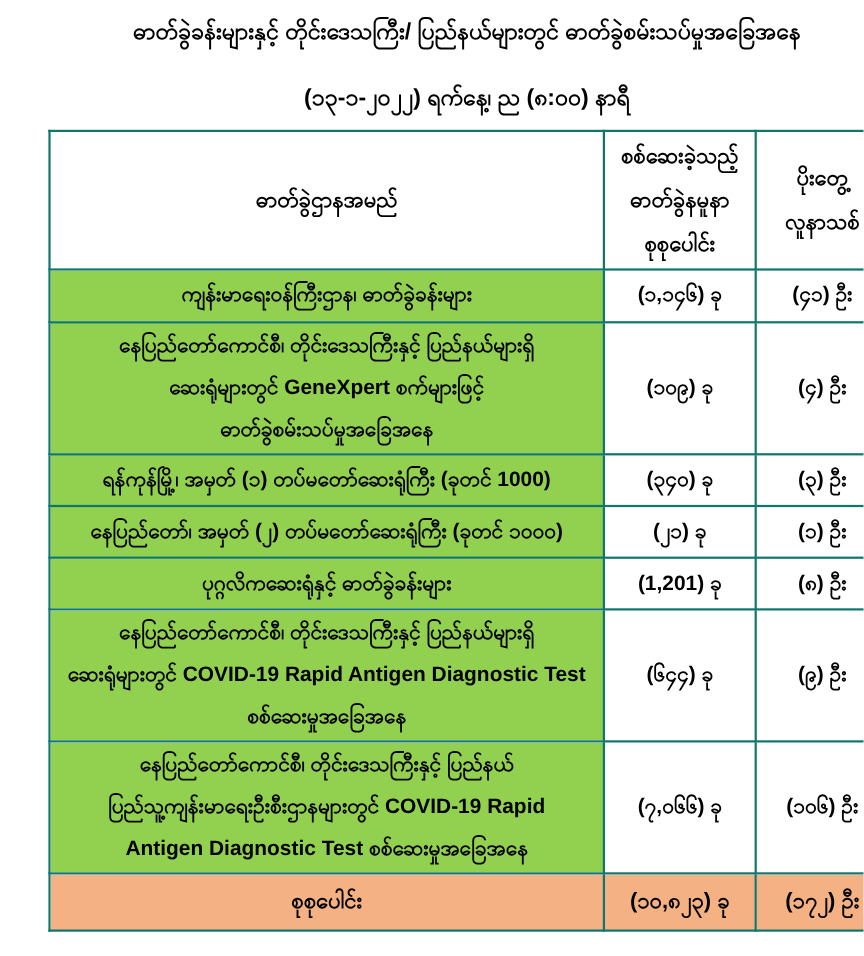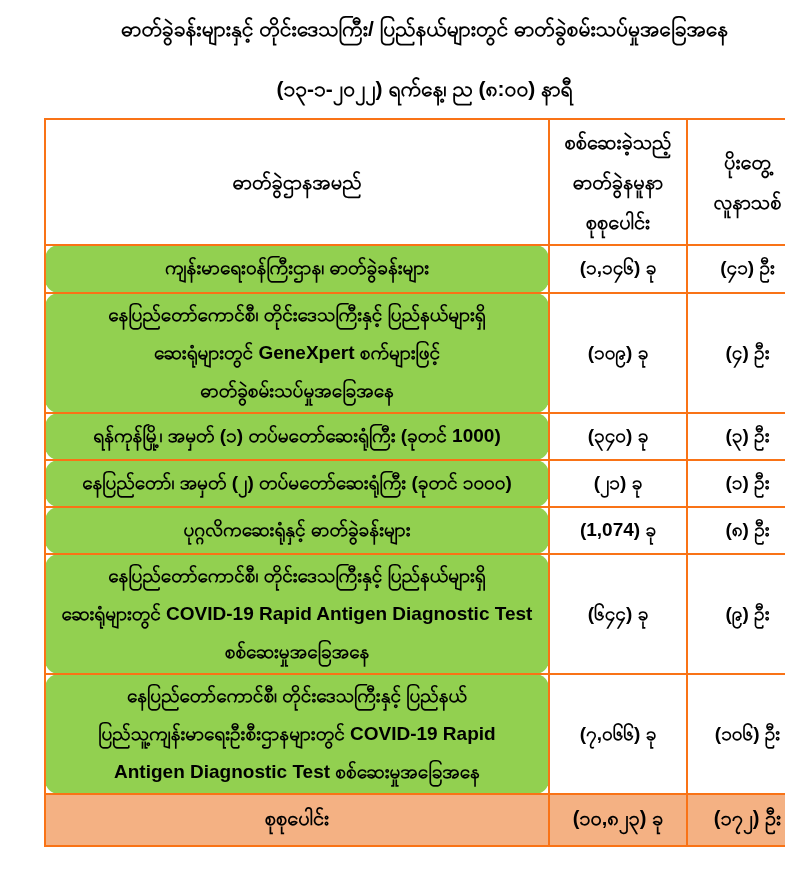--- a/index.html
+++ b/index.html
@@ -27,40 +27,40 @@
   .title-line.first  { padding-top: 12px; }
   .title-line.second { padding-top: 26px; text-align: center; }
 
   table.report {
     border-collapse: collapse;
     margin: 12px 0 0 12px;
     table-layout: fixed;
     width: 763px;
   }
   table.report td {
-    border: 2px solid #f97316;
+    border: 2px solid #0f766e;
     vertical-align: middle;
     font-weight: 700;
     font-size: 19px;
     padding: 2px 4px;
     overflow: hidden;
   }
   td.lab   { text-align: center; }
   td.num   { text-align: center; padding-right: 10px; white-space: nowrap; }
   td.pre   { white-space: pre-line; }
 
   
   tr.rh-header td { height: 117px; font-size: 20px; line-height: 40px; }
   tr.rh-single td { height: 41px; }
   tr.rh-first  td { height: 42px; }
   tr.rh-tall   td { height: 110px; line-height: 38px; }
   tr.rh-total  td { height: 46px; font-size: 20px; }
 
   
-  td.bg-green  { background: #92d050; border-radius: 14px; }
+  td.bg-green  { background: #92d050; }
   td.bg-white  { background: #ffffff; }
   td.bg-orange { background: #f4b183; }
 </style>
 </head>
 <body>
 
 <div class="page">
 
   <div class="title-line first">ဓာတ်ခွဲခန်းများနှင့် တိုင်းဒေသကြီး/ ပြည်နယ်များတွင် ဓာတ်ခွဲစမ်းသပ်မှုအခြေအနေ</div>
   <div class="title-line second">(၁၃-၁-၂၀၂၂) ရက်နေ့၊ ည (၈:၀၀) နာရီ</div>
@@ -104,21 +104,21 @@
 
     <tr class="rh-single">
       <td class="lab bg-green">နေပြည်တော်၊ အမှတ် (၂) တပ်မတော်ဆေးရုံကြီး (ခုတင် ၁၀၀၀)</td>
       <td class="num bg-white">(၂၁) ခု</td>
       <td class="num bg-white">(၁) ဦး</td>
     </tr>
 
 
     <tr class="rh-single">
       <td class="lab bg-green">ပုဂ္ဂလိကဆေးရုံနှင့် ဓာတ်ခွဲခန်းများ</td>
-      <td class="num bg-white">(1,074) ခု</td>
+      <td class="num bg-white">(1,201) ခု</td>
       <td class="num bg-white">(၈) ဦး</td>
     </tr>
 
     <tr class="rh-tall">
       <td class="lab bg-green pre">နေပြည်တော်ကောင်စီ၊ တိုင်းဒေသကြီးနှင့် ပြည်နယ်များရှိ
 ဆေးရုံများတွင် COVID-19 Rapid Antigen Diagnostic Test
 စစ်ဆေးမှုအခြေအနေ</td>
       <td class="num bg-white">(၆၄၄) ခု</td>
       <td class="num bg-white">(၉) ဦး</td>
     </tr>

